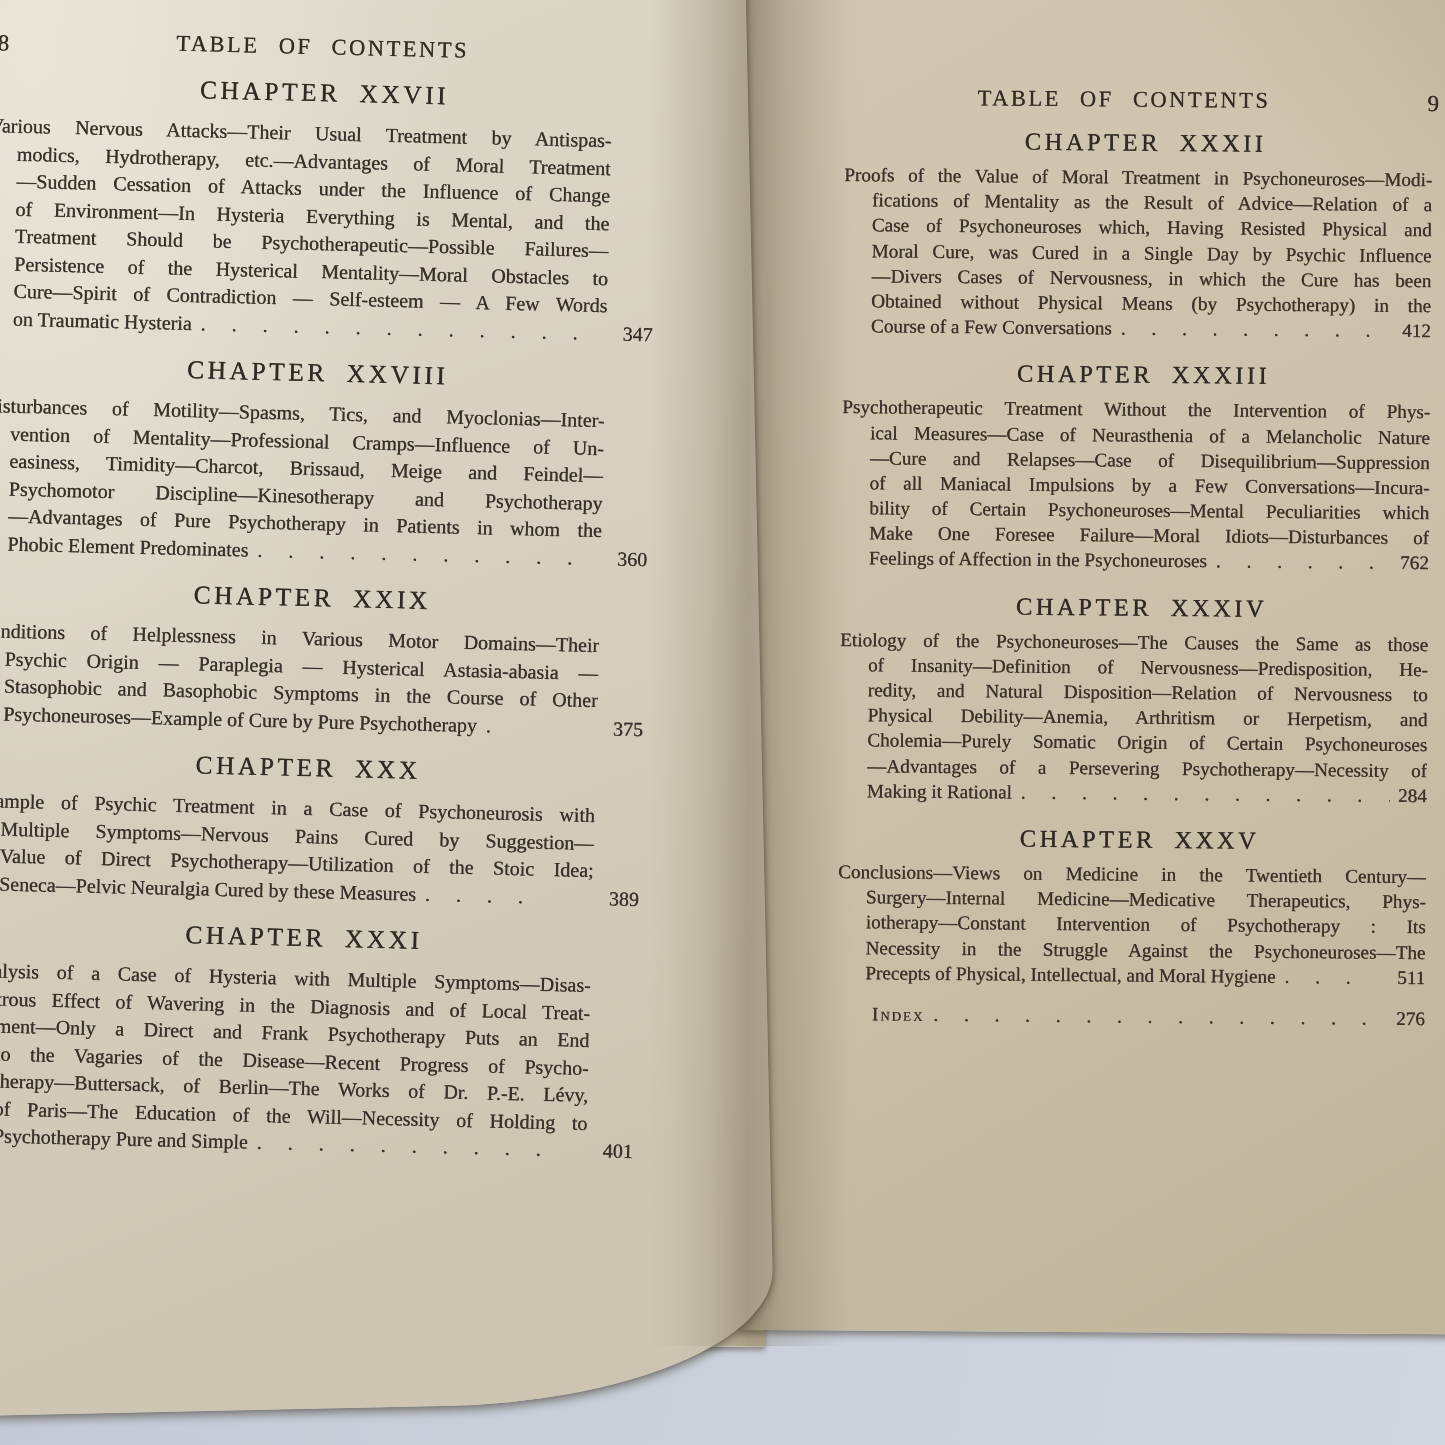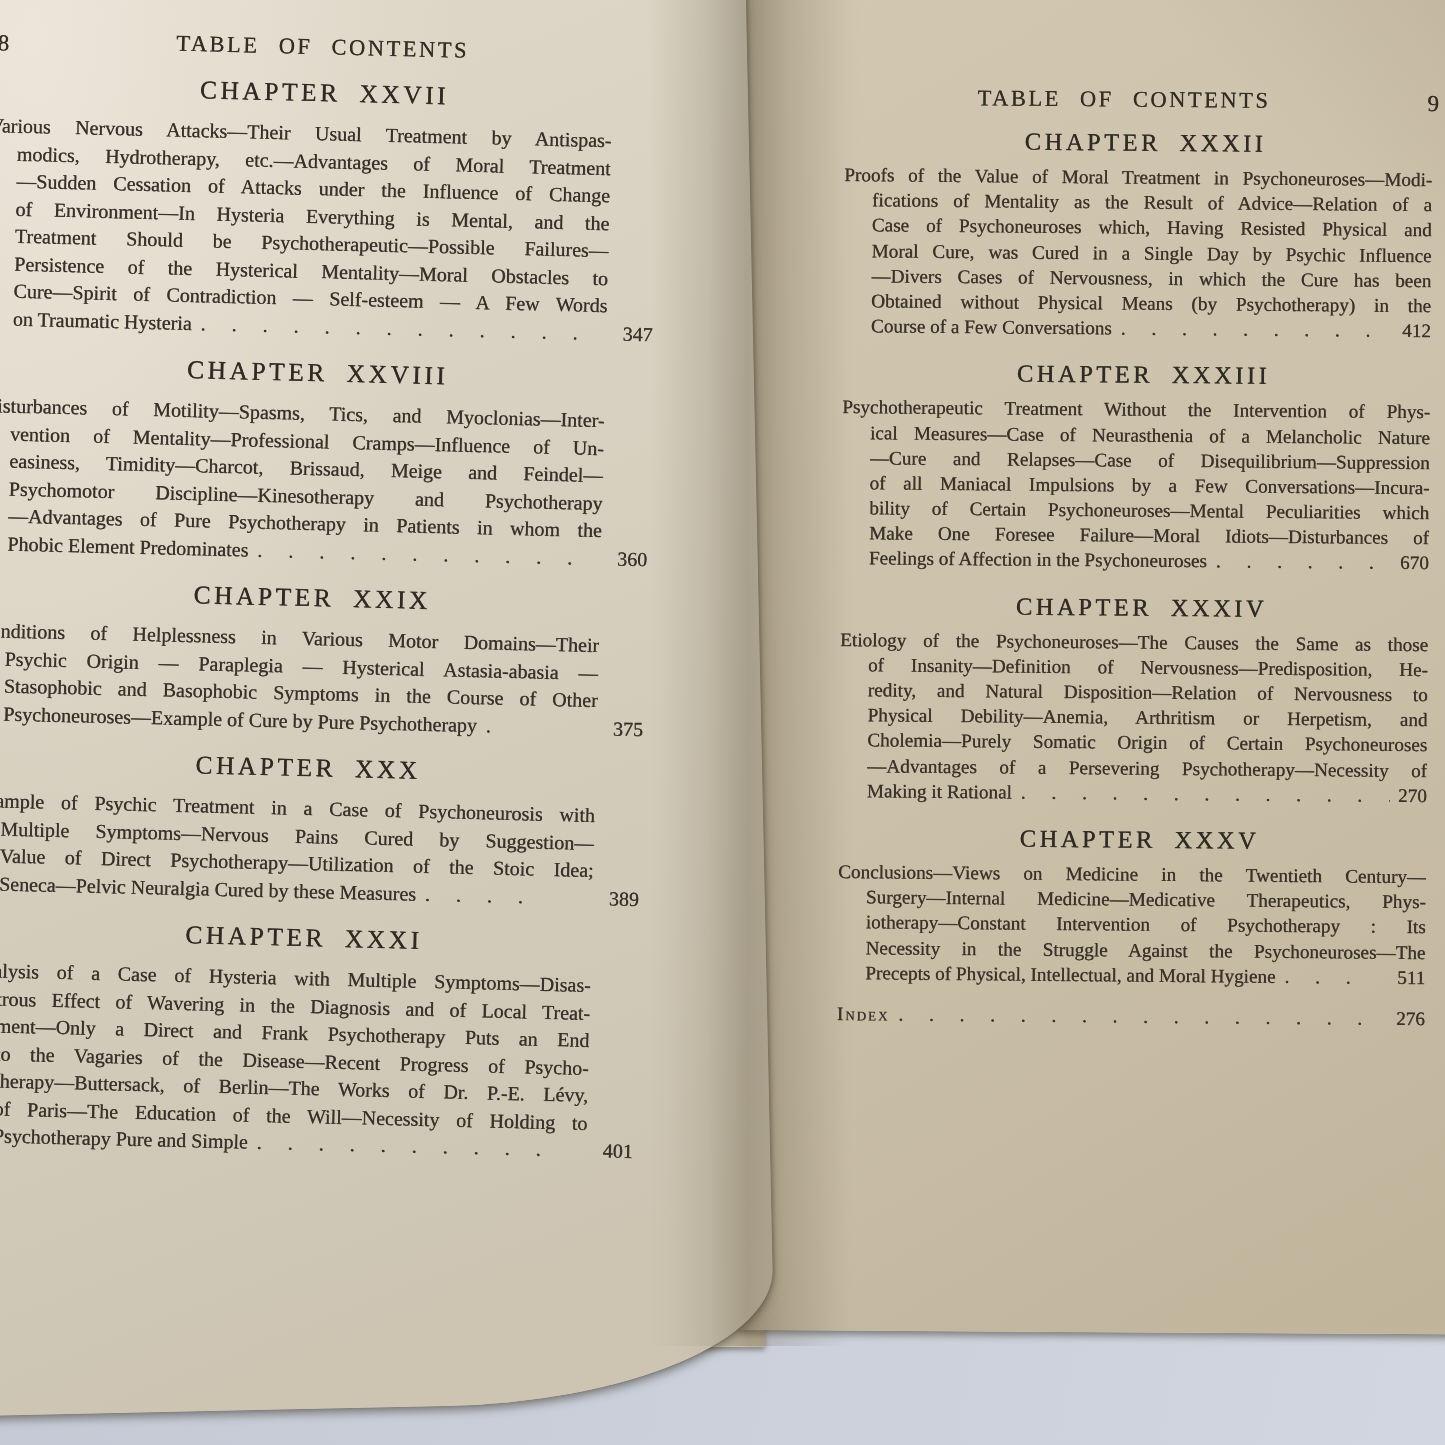--- a/index.html
+++ b/index.html
@@ -117,21 +117,21 @@
   .dots {
     flex: 1 1 auto; min-width: 0; overflow: hidden; white-space: pre;
     word-spacing: 19px; padding-left: 9px; letter-spacing: 1px;
   }
   .pg { flex: 0 0 auto; margin-left: 8px; }
   .left-text  .pg { margin-right: -46px; min-width: 44px; text-align: right; }
   .right-text .pg { text-align: center; }
 
   .index-line { display: flex; align-items: baseline; margin-top: 16px; }
   .right-text .index-line { height: 25.2px; line-height: 25.2px; }
-  .index-label { font-variant: small-caps; letter-spacing: 2px; white-space: nowrap; }
+  .index-label { font-variant: small-caps; letter-spacing: 2px; white-space: nowrap; margin-left: 35px; }
 </style>
 </head>
 <body>
 
 <div class="scene">
   <div class="table-surface"></div>
   <div class="page-edges"></div>
   <div class="right-page"></div>
   <div class="left-page"></div>
   <div class="gutter-shadow"></div>
@@ -249,38 +249,38 @@
     <div class="entry-body">
             <div class="line">Psychotherapeutic Treatment Without the Intervention of Phys-</div>
             <div class="line cont">ical Measures—Case of Neurasthenia of a Melancholic Nature</div>
             <div class="line cont">—Cure and Relapses—Case of Disequilibrium—Suppression</div>
             <div class="line cont">of all Maniacal Impulsions by a Few Conversations—Incura-</div>
             <div class="line cont">bility of Certain Psychoneuroses—Mental Peculiarities which</div>
             <div class="line cont">Make One Foresee Failure—Moral Idiots—Disturbances of</div>
             <div class="line last cont">
               <span class="lt">Feelings of Affection in the Psychoneuroses</span>
               <span class="dots">. . . . . . .</span>
-              <span class="pg">670</span>
+              <span class="pg">762</span>
             </div>
           </div>
   </section>
 
   <section class="entry">
     <h2 class="chapter-title">CHAPTER XXXIV</h2>
     <div class="entry-body">
             <div class="line">Etiology of the Psychoneuroses—The Causes the Same as those</div>
             <div class="line cont">of Insanity—Definition of Nervousness—Predisposition, He-</div>
             <div class="line cont">redity, and Natural Disposition—Relation of Nervousness to</div>
             <div class="line cont">Physical Debility—Anemia, Arthritism or Herpetism, and</div>
             <div class="line cont">Cholemia—Purely Somatic Origin of Certain Psychoneuroses</div>
             <div class="line cont">—Advantages of a Persevering Psychotherapy—Necessity of</div>
             <div class="line last cont">
               <span class="lt">Making it Rational</span>
               <span class="dots">. . . . . . . . . . . . . . . .</span>
-              <span class="pg">270</span>
+              <span class="pg">284</span>
             </div>
           </div>
   </section>
 
   <section class="entry">
     <h2 class="chapter-title">CHAPTER XXXV</h2>
     <div class="entry-body">
             <div class="line">Conclusions—Views on Medicine in the Twentieth Century—</div>
             <div class="line cont">Surgery—Internal Medicine—Medicative Therapeutics, Phys-</div>
             <div class="line cont">iotherapy—Constant Intervention of Psychotherapy : Its</div>

